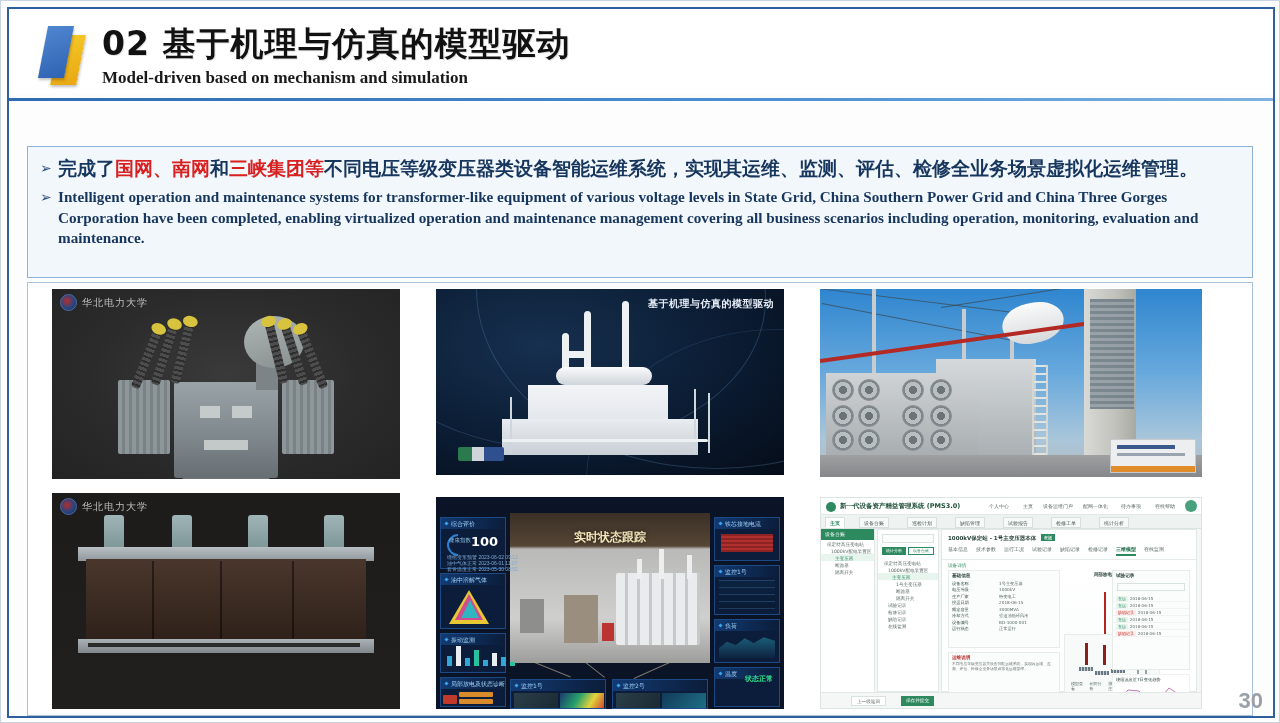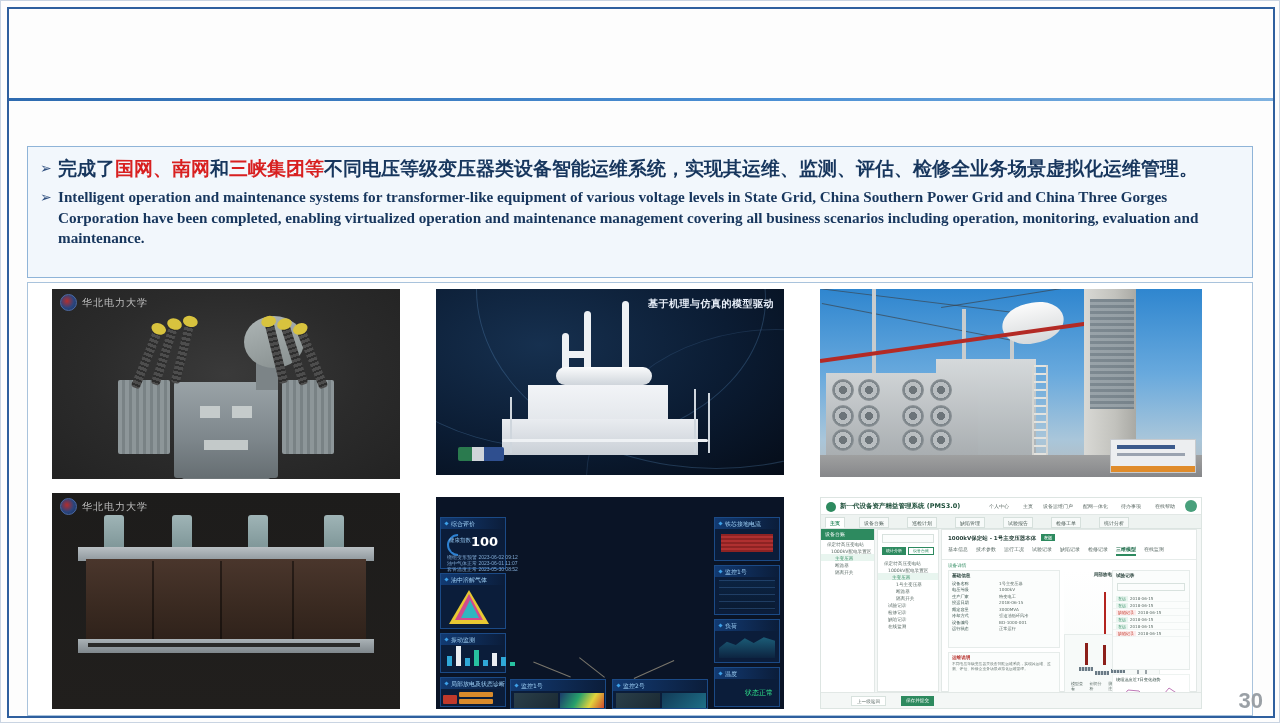--- a/index.html
+++ b/index.html
@@ -449,22 +449,22 @@
   .red-band {
     position: absolute; left: 6px; top: 16px; right: 6px; height: 18px;
     background: repeating-linear-gradient(180deg,#8e2323 0 2px,#b03030 2px 4px);
   }
   .thumb {
     position: absolute; background: linear-gradient(135deg,#2a3f4a 0%, #1b2a33 100%);
   }
   .thumb.ir { background: linear-gradient(120deg,#1b3a6b 0%, #27a06b 40%, #e2d33c 70%, #d0482c 100%); }
   .thumb.bl { background: linear-gradient(135deg,#123a58 0%, #1e6f86 100%); }
   .ok-text {
-    position: absolute; right: 6px; bottom: 8px;
-    font-size: 7px; font-weight: normal; color: #2fe08a;
+    position: absolute; right: 6px; bottom: 22px;
+    font-size: 7px; font-weight: bold; color: #2fe08a;
     font-family: "DejaVu Sans", sans-serif;
   }
   .lead-line {
     position: absolute; background: #a9a089; height: 1px; opacity: .7;
   }
   .orange-chip {
     position: absolute; background: #d98a2b; border-radius: 1px;
   }
 
   
@@ -606,20 +606,28 @@
 </head>
 <body>
 
 <div class="slide">
 
   <div class="frame-left"></div>
   <div class="frame-top"></div>
   <div class="frame-right"></div>
   <div class="frame-bottom"></div>
 
+  <div class="header">
+    <div class="logo">
+      <div class="sq-yellow"></div>
+      <div class="sq-blue"></div>
+    </div>
+    <div class="title-zh">02 基于机理与仿真的模型驱动</div>
+    <div class="title-en">Model-driven based on mechanism and simulation</div>
+  </div>
   <div class="hr-blue"></div>
 
 
   <div class="textbox">
     <div class="para">
       <div class="arrow">➢</div>
       <div class="para-zh">
         <span>完成了</span><span class="red">国网、南网</span><span>和</span><span class="red">三峡集团等</span><span>不同电压等级变压器类设备智能运维系统，实现其运维、监测、评估、检修全业务场景虚拟化运维管理。</span>
       </div>
     </div>
@@ -739,20 +747,30 @@
       <div class="scan-body"></div>
       <div class="scan-rib" style="left:100px"></div>
       <div class="scan-rib" style="left:168px"></div>
       <div class="scan-rib" style="left:240px"></div>
       <div class="scan-bottom"></div>
       <div class="scan-pipe"></div>
     </div>
 
     <div class="panel p5">
 
+      <div class="center-photo">
+        <div class="cp-title">实时状态跟踪</div>
+        <div class="cp-box" style="left:54px;bottom:20px;width:34px;height:48px;"></div>
+        <div class="cp-box" style="left:92px;bottom:22px;width:12px;height:18px;background:#b33;"></div>
+        <div class="cp-equip"></div>
+        <div class="cp-stack" style="right:18px;bottom:84px;height:24px;"></div>
+        <div class="cp-stack" style="right:46px;bottom:84px;height:30px;"></div>
+        <div class="cp-stack" style="right:68px;bottom:84px;height:20px;"></div>
+        <div class="cp-box" style="left:10px;bottom:30px;width:24px;height:34px;background:#8e8e8c;"></div>
+      </div>
 
       <div class="card" style="left:4px;top:20px;width:66px;height:52px;">
         <div class="card-hd">综合评价</div>
         <div class="score-ring"></div>
         <div class="score-lab">健康指数</div>
         <div class="score-num">100</div>
         <div class="mini-row" style="top:36px">绕组变形预警    2023-06-02 09:12</div>
         <div class="mini-row" style="top:42px">油中气体正常    2023-06-01 11:07</div>
         <div class="mini-row" style="top:48px">套管温度正常    2023-05-30 08:52</div>
       </div>

